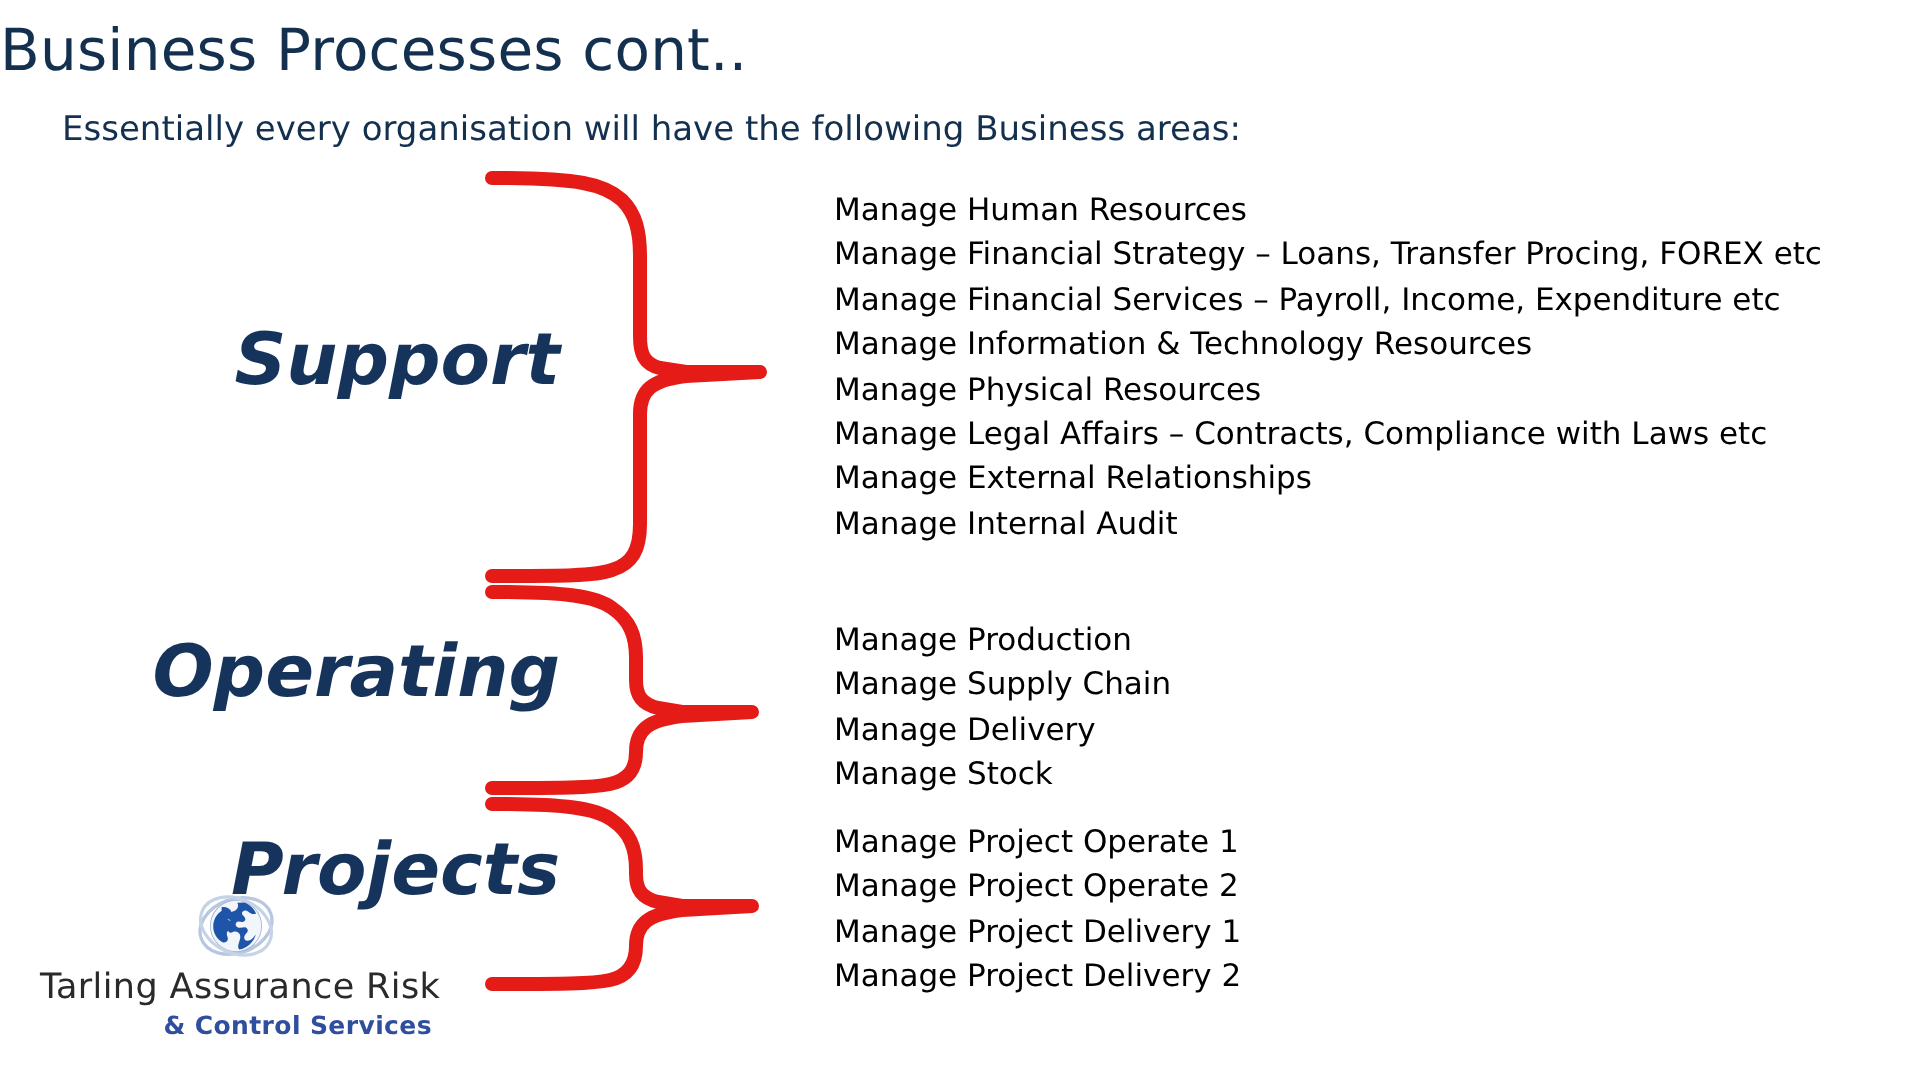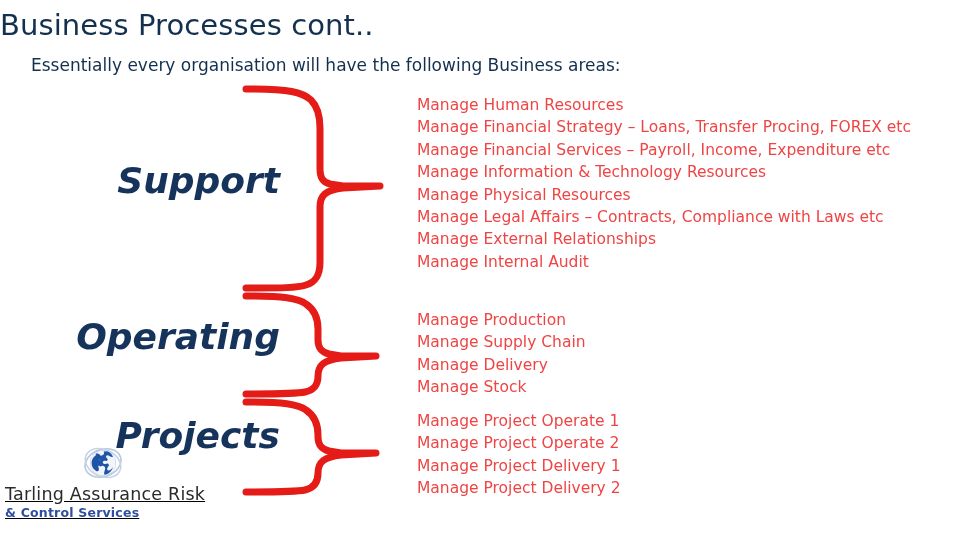--- a/index.html
+++ b/index.html
@@ -72,37 +72,36 @@
     height: 540px;
     pointer-events: none;
   }
 
   
   .process-group {
     position: absolute;
     left: 417px;
     font-family: "DejaVu Sans", sans-serif;
     font-size: 15.5px;
-    color: #ef4444;
+    color: #000000;
     line-height: 22.4px;
     white-space: nowrap;
   }
   #group-support   { top: 94px; }
   #group-operating { top: 309px; }
   #group-projects  { top: 410px; }
   .process-item { display: block; }
 
   
   #logo {
     position: absolute;
-    left: 5px;
+    left: 20px;
     top: 444px;
     width: 196px;
-    text-align: left;
-    text-decoration: underline;
+    text-align: right;
   }
   #logo-globe {
     display: block;
     margin: 0 auto 2px auto;
   }
   #logo-primary {
     font-family: "DejaVu Sans", sans-serif;
     font-size: 17.5px;
     font-weight: 500;
     color: #2a2a2a;

